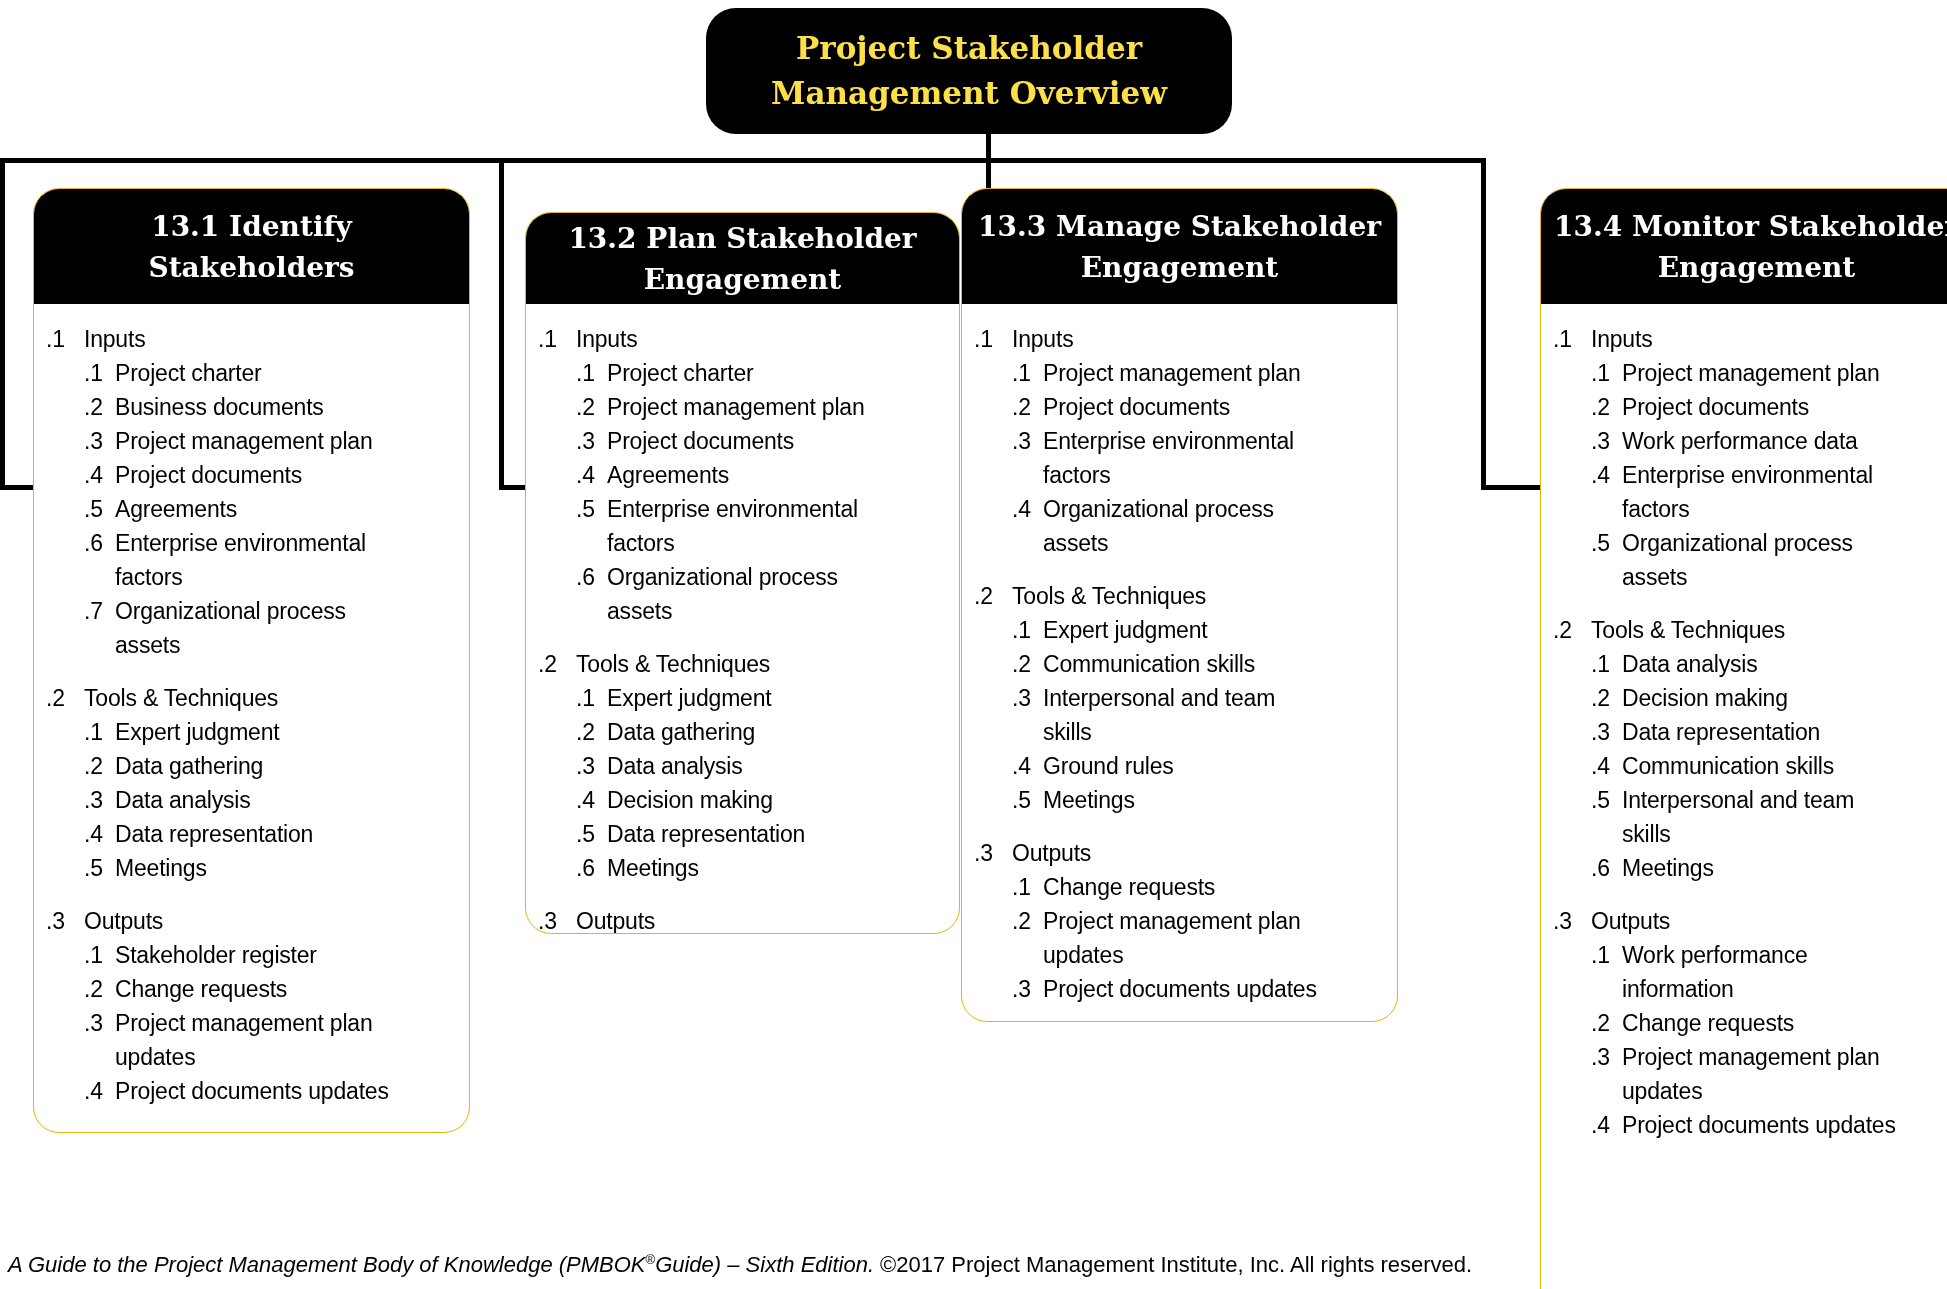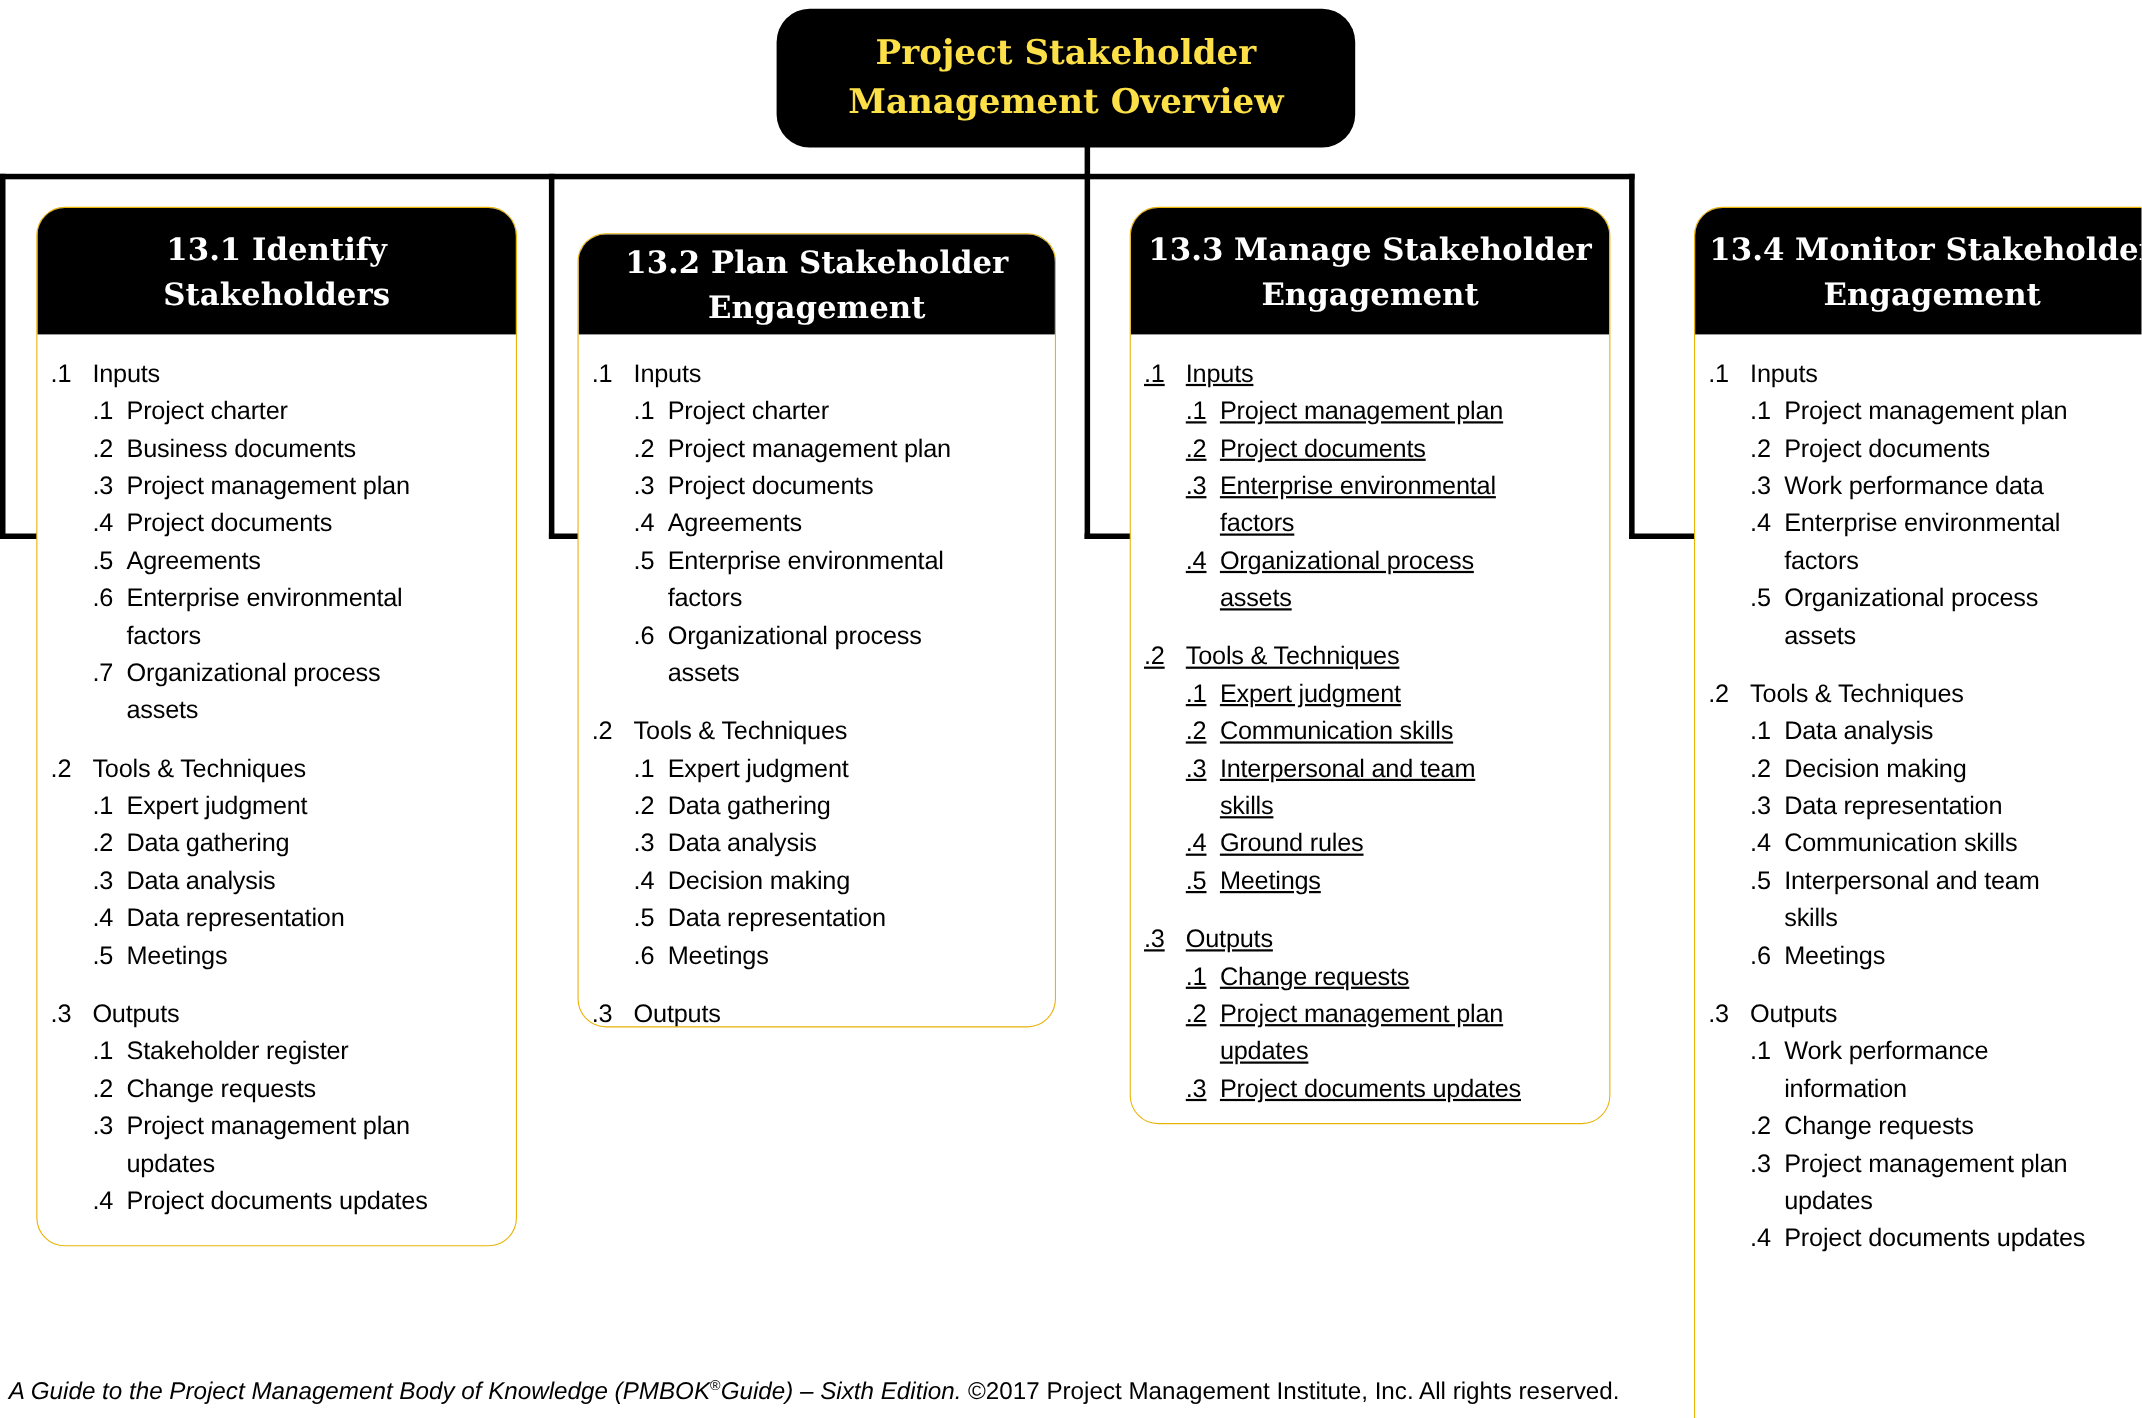--- a/index.html
+++ b/index.html
@@ -21,21 +21,21 @@
     font-size:31px; line-height:45px; text-align:center; white-space:pre-line;
   }
 
   
   .pbox {
     position:absolute; box-sizing:border-box; background:#fff;
     border:1px solid #eab308; border-radius:26px; overflow:hidden; z-index:2;
   }
   .p1 { left:33px;   top:188px; width:437px; height:945px; }
   .p2 { left:525px;  top:212px; width:435px; height:722px; }
-  .p3 { left:1027px; top:188px; width:437px; height:834px;text-decoration:underline; }
+  .p3 { left:961px; top:188px; width:437px; height:834px; }
   .p4 { left:1540px; top:188px; width:433px; height:1266px; }
   .phead {
     background:#000; color:#fff; display:flex; align-items:center; justify-content:center;
     text-align:center; font-family:"DejaVu Serif", serif; font-weight:bold;
     font-size:28px; line-height:41px; white-space:pre-line;
   }
   .p1 .phead, .p3 .phead, .p4 .phead { height:115px; }
   .p2 .phead { height:91px; }
 
   .pbody { padding:18px 14px 0 12px; font-size:23px; line-height:34px; letter-spacing:-0.2px; }

